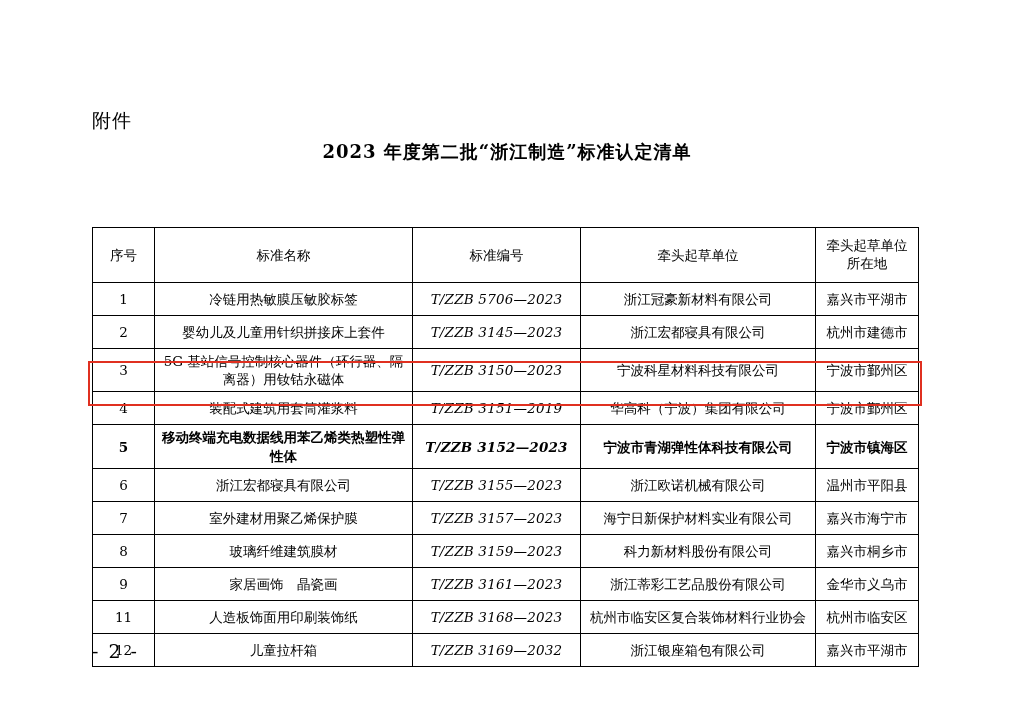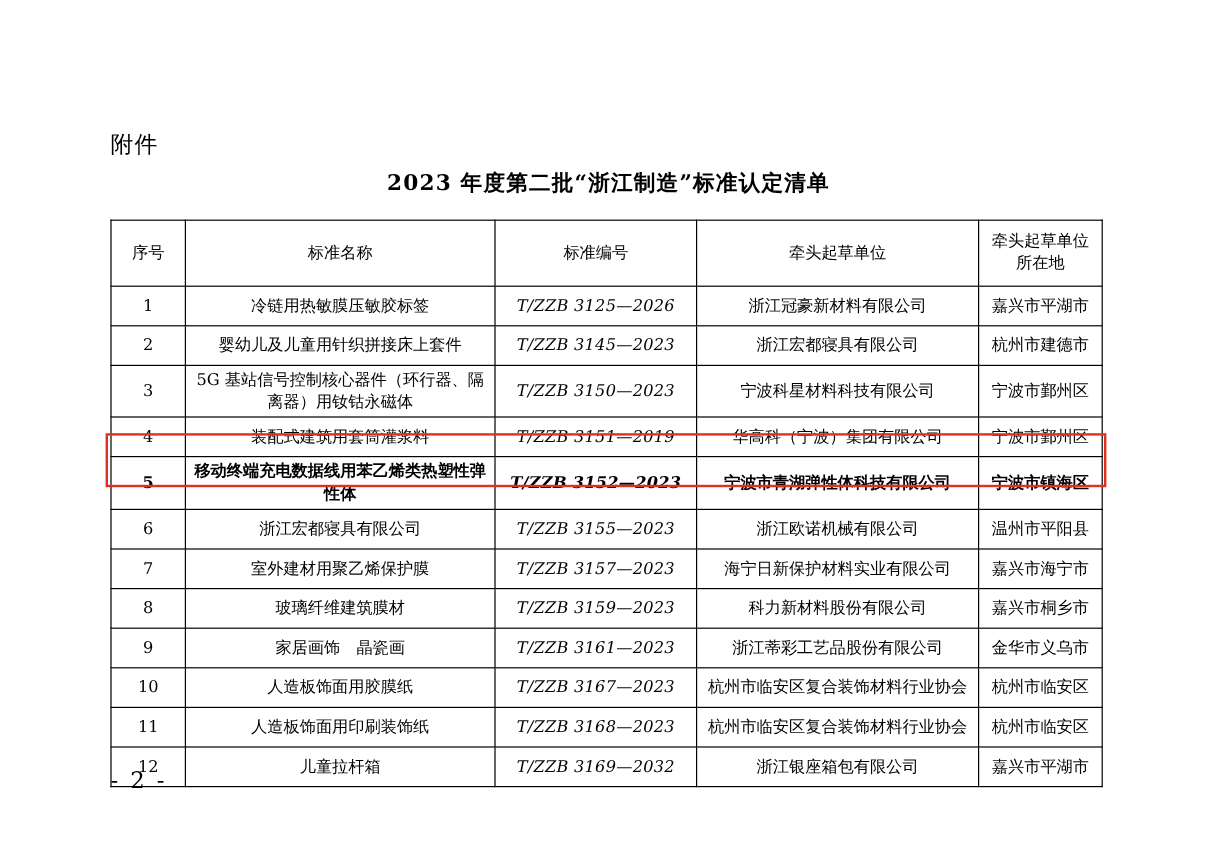--- a/index.html
+++ b/index.html
@@ -44,20 +44,21 @@
   .table-wrap {
     position: absolute;
     left: 92px;
     top: 183px;
     width: 826px;
   }
   table.listing {
     border-collapse: collapse;
     width: 826px;
     table-layout: fixed;
+    margin-top: 44px;
   }
   table.listing th,
   table.listing td {
     border: 1px solid #000000;
     font-size: 13.5px;
     font-family: "DejaVu Serif", serif;
     text-align: center;
     vertical-align: middle;
     padding: 3px 4px;
     line-height: 1.35;
@@ -133,21 +134,21 @@
           <th>
             <div class="two-line">牵头起草单位</div>
             <div class="two-line">所在地</div>
           </th>
         </tr>
       </thead>
       <tbody>
         <tr>
           <td>1</td>
           <td>冷链用热敏膜压敏胶标签</td>
-          <td class="cell-code">T/ZZB 3125—2026</td>
+          <td class="cell-code">T/ZZB 5706—2023</td>
           <td>浙江冠豪新材料有限公司</td>
           <td>嘉兴市平湖市</td>
         </tr>
         <tr>
           <td>2</td>
           <td>婴幼儿及儿童用针织拼接床上套件</td>
           <td class="cell-code">T/ZZB 3145—2023</td>
           <td>浙江宏都寝具有限公司</td>
           <td>杭州市建德市</td>
         </tr>
@@ -194,27 +195,20 @@
           <td>嘉兴市桐乡市</td>
         </tr>
         <tr>
           <td>9</td>
           <td>家居画饰　晶瓷画</td>
           <td class="cell-code">T/ZZB 3161—2023</td>
           <td>浙江蒂彩工艺品股份有限公司</td>
           <td>金华市义乌市</td>
         </tr>
         <tr>
-          <td>10</td>
-          <td>人造板饰面用胶膜纸</td>
-          <td class="cell-code">T/ZZB 3167—2023</td>
-          <td>杭州市临安区复合装饰材料行业协会</td>
-          <td>杭州市临安区</td>
-        </tr>
-        <tr>
           <td>11</td>
           <td>人造板饰面用印刷装饰纸</td>
           <td class="cell-code">T/ZZB 3168—2023</td>
           <td>杭州市临安区复合装饰材料行业协会</td>
           <td>杭州市临安区</td>
         </tr>
         <tr>
           <td>12</td>
           <td>儿童拉杆箱</td>
           <td class="cell-code">T/ZZB 3169—2032</td>

